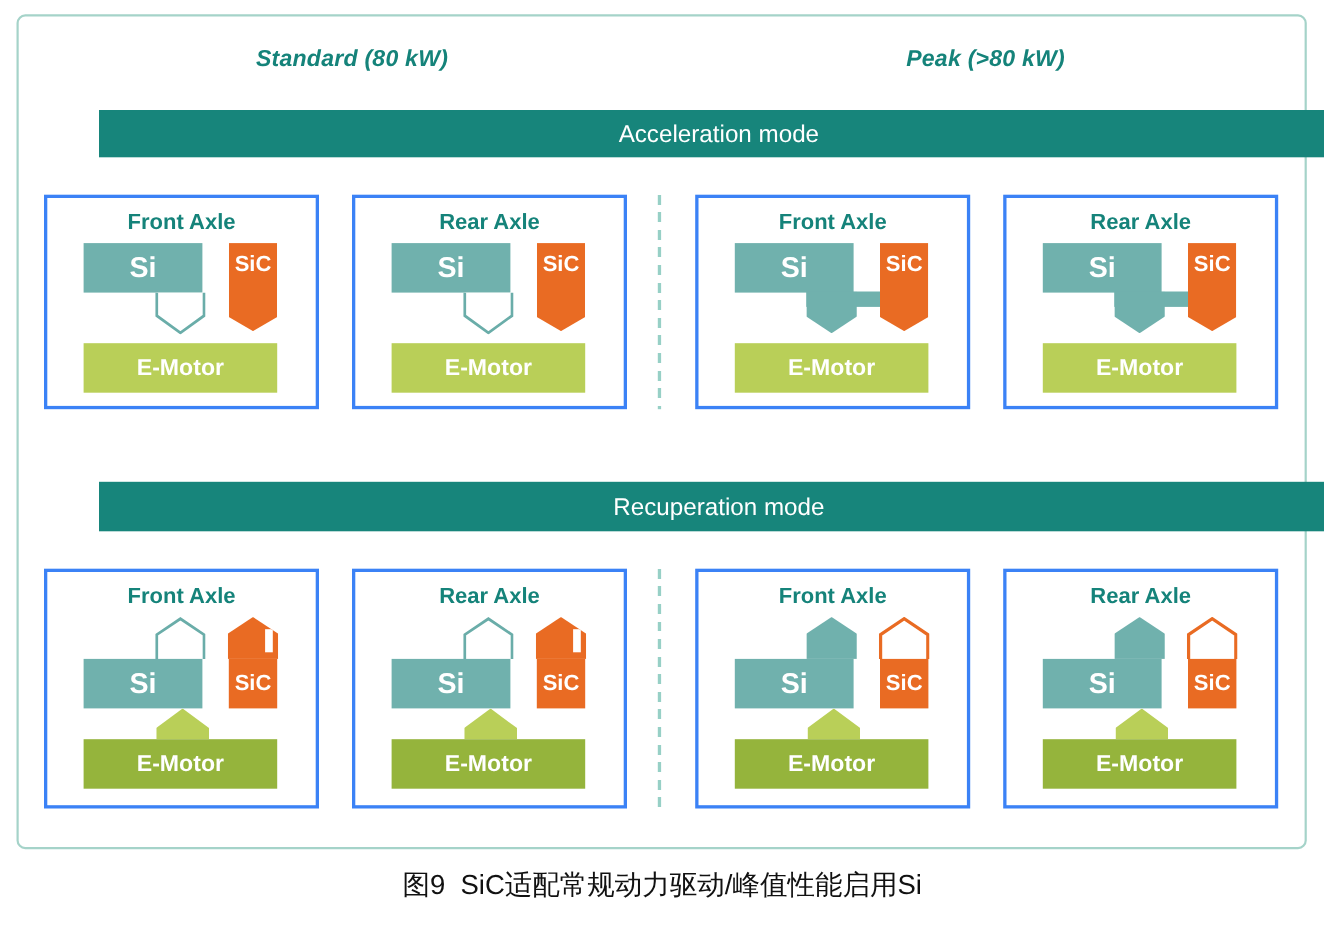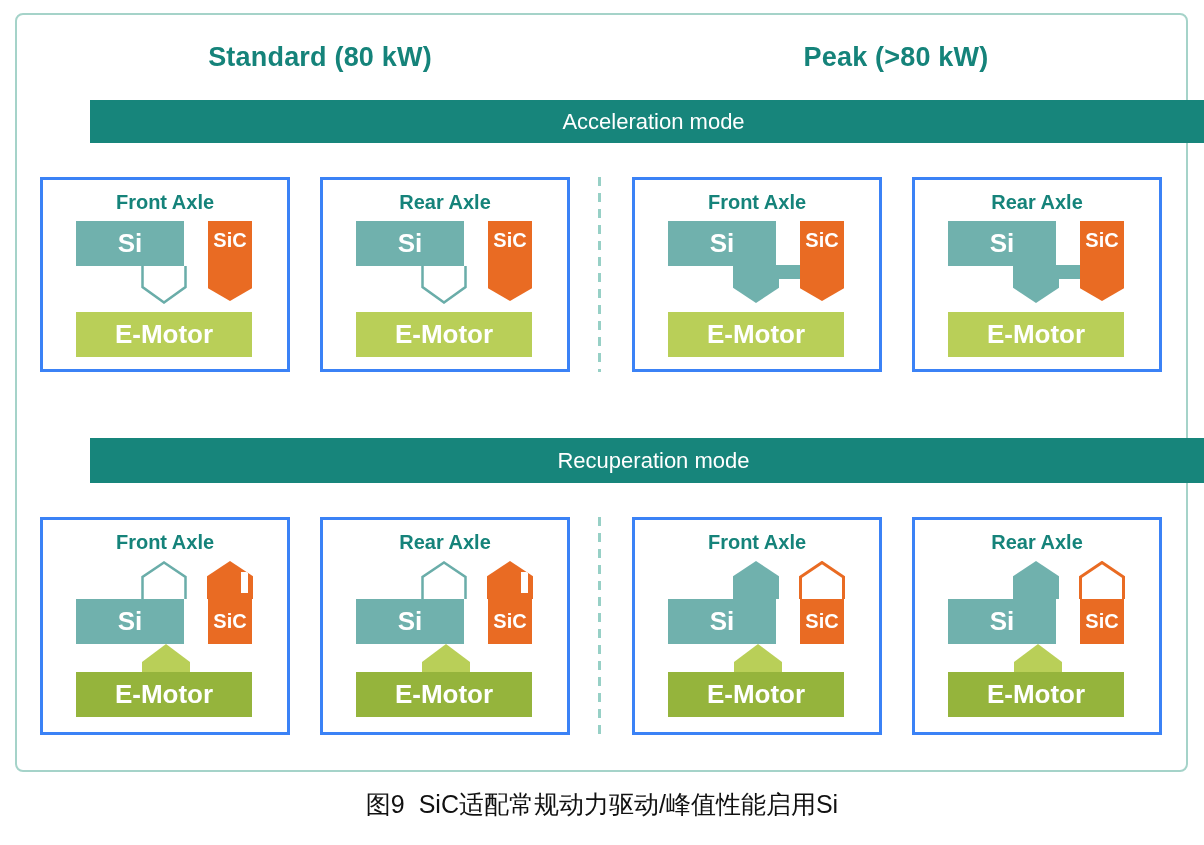--- a/index.html
+++ b/index.html
@@ -5,21 +5,21 @@
   html,body{margin:0;padding:0;background:#fff;}
   body{font-family:"Liberation Sans","DejaVu Sans",sans-serif;}
   #canvas{position:relative;width:1204px;height:845px;background:#ffffff;overflow:hidden;}
 
   
   .frame{position:absolute;left:15px;top:13px;width:1169px;height:755px;
          border:2px solid #a5d3c9;border-radius:8px;}
 
   
   .col-header{position:absolute;top:42px;text-align:center;
-              font-size:27px;font-weight:bold;color:#15837a;letter-spacing:.2px;}
+              font-size:21px;font-weight:bold;color:#15837a;letter-spacing:.2px;font-style:italic;}
   .col-header.std{left:40px;width:560px;}
   .col-header.peak{left:632px;width:528px;}
 
   
   .banner{position:absolute;left:54px;width:1127px;height:43px;background:#17857b;
           color:#fff;font-size:22px;font-weight:normal;text-align:center;line-height:43px;margin-left:36px;}
   .banner.accel{top:100px;}
   .banner.recup{top:438px;height:45px;line-height:45px;}
 
   
@@ -70,21 +70,21 @@
   .up-solid.teal{left:98px;background:#70b1ad;}
   .up-solid.orange{left:164px;background:#e96b23;}
   .up-solid .notch{position:absolute;right:5px;top:11px;width:7px;height:21px;background:#fff;}
 
   
   .green-arrow{position:absolute;left:99px;top:124px;width:48px;height:28px;background:#b9cf58;
                clip-path:polygon(50% 0,100% 64%,100% 100%,0 100%,0 64%);}
 
   .emotor{position:absolute;left:33px;width:176px;height:45px;
           display:flex;align-items:center;justify-content:center;}
-  .emotor span{color:#fff;font-size:26px;font-weight:bold;}
+  .emotor span{color:#fff;font-size:21px;font-weight:bold;}
   .r1 .emotor{top:132px;background:#b9cf58;}
   .r2 .emotor{top:152px;background:#95b43c;}
 
   
   .caption{position:absolute;left:0;top:788px;width:100%;text-align:center;
            color:#111;font-size:25px;font-weight:400;white-space:pre;}
 </style>
 </head>
 <body>
 

